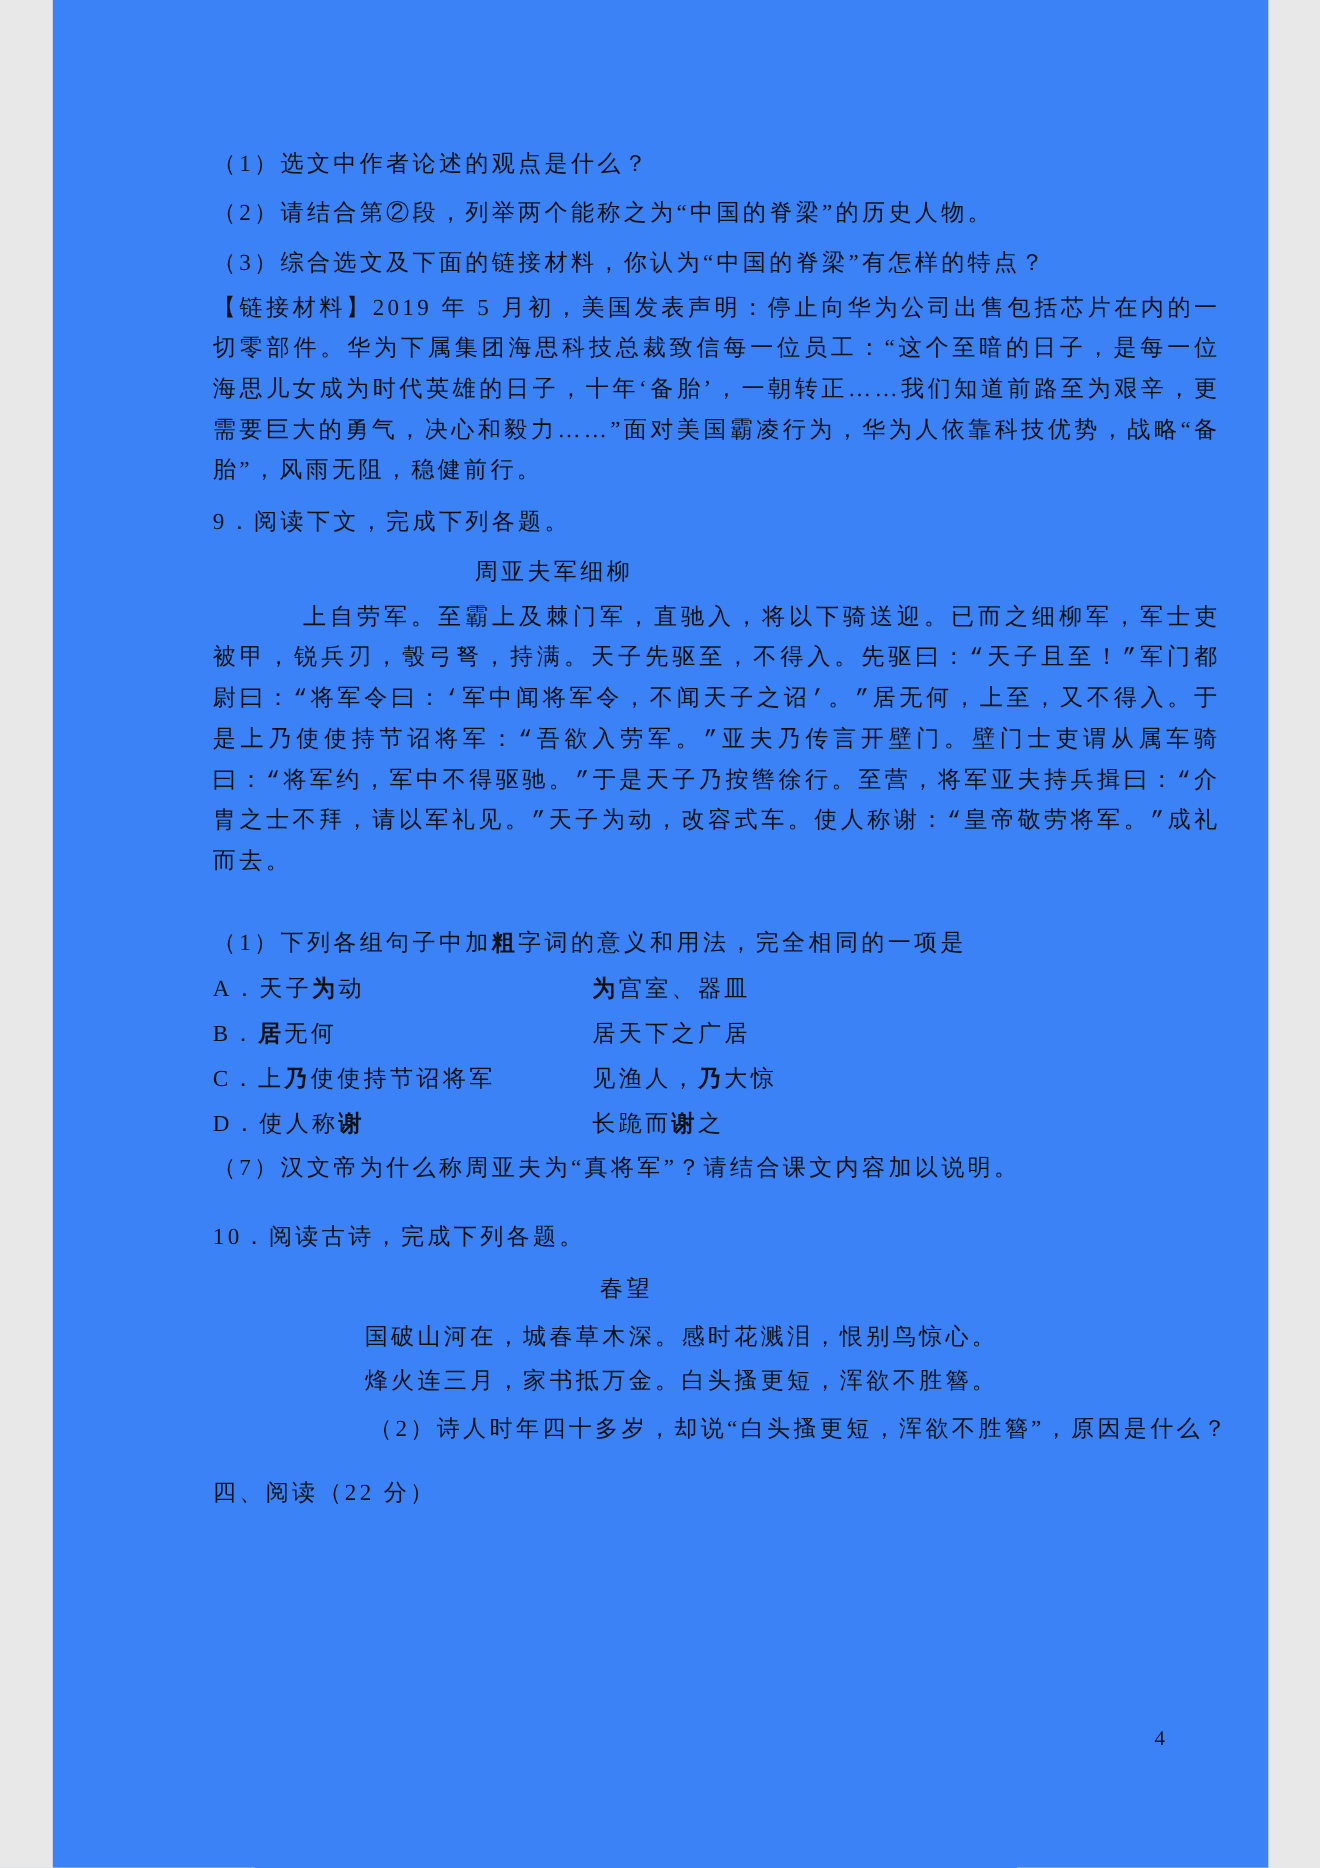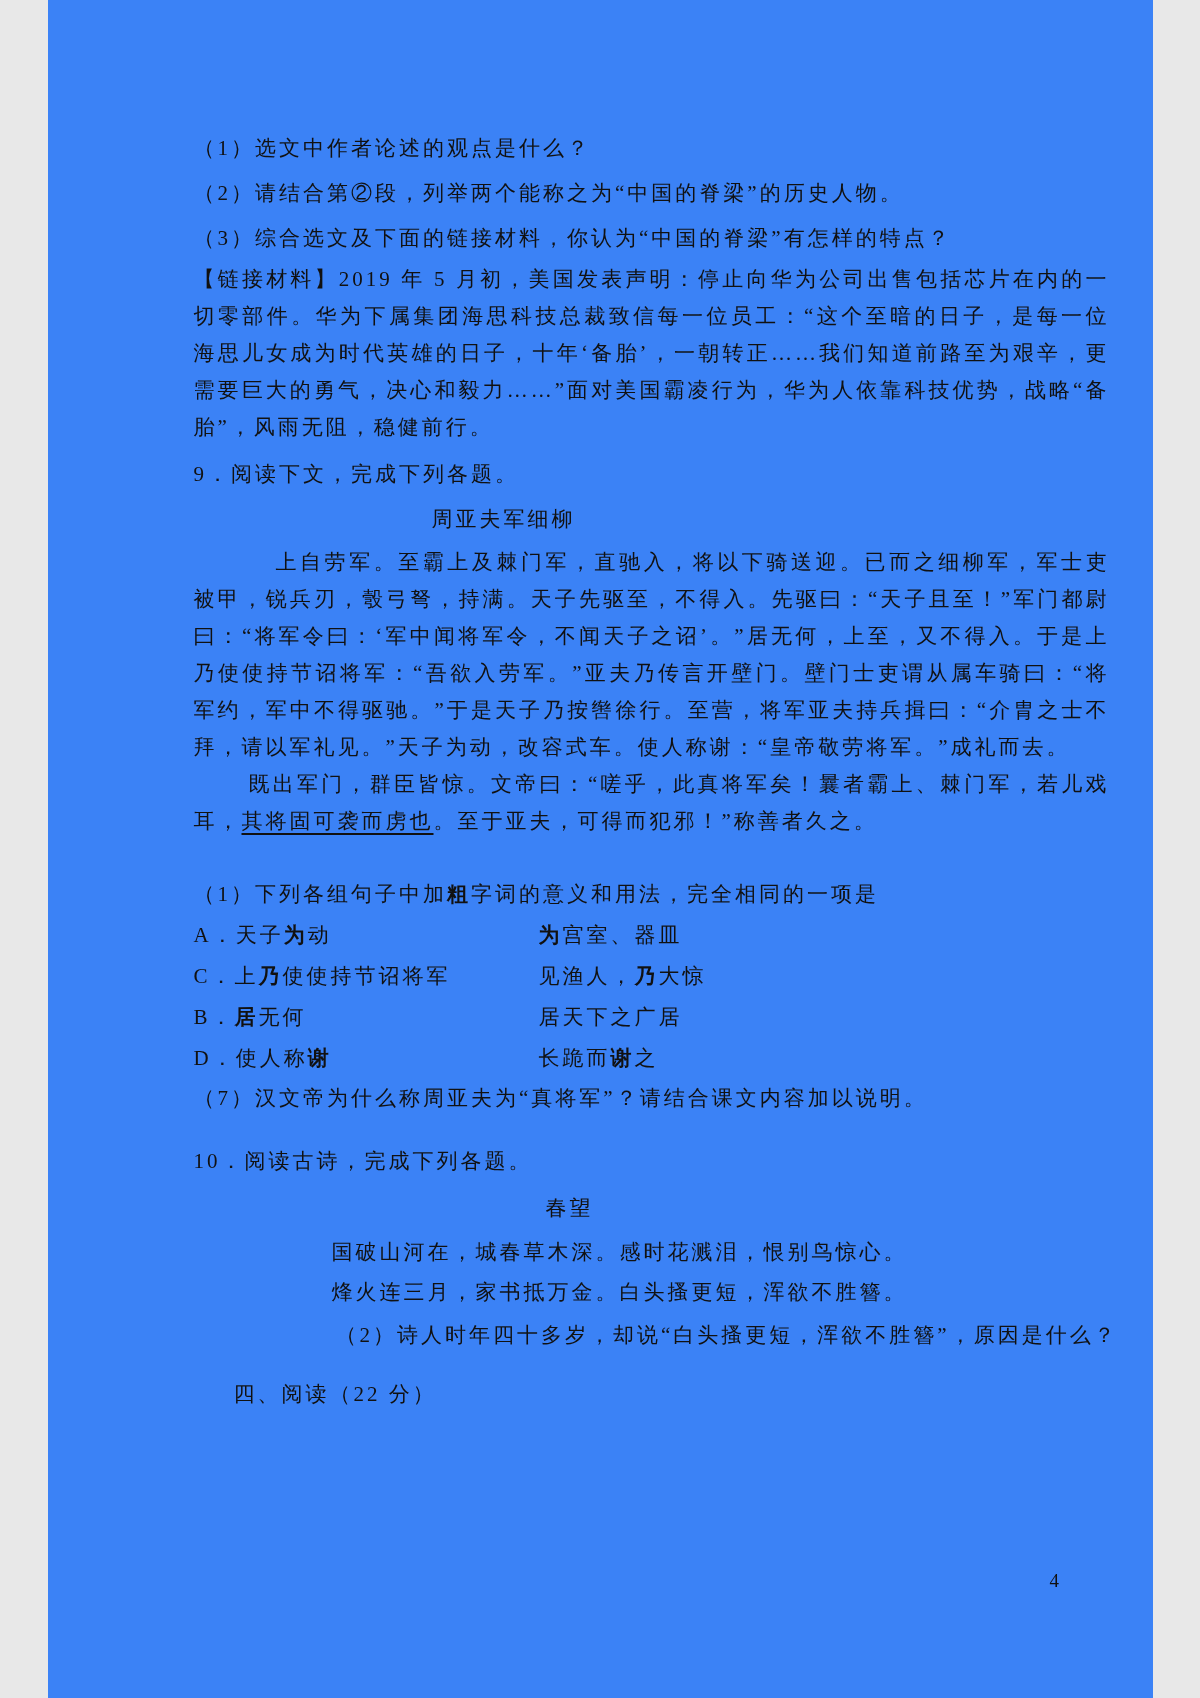--- a/index.html
+++ b/index.html
@@ -17,37 +17,37 @@
   .content {
     position: absolute;
     left: 146px;
     top: 126px;
     width: 916px;
     font-size: 21px;
     letter-spacing: 3px;
   }
   .qline { line-height: 45px; margin: 0; }
   .para  { line-height: 37px; margin: 0; text-align: justify; }
-  .p1    { text-indent: 82px; margin-top: 6px; }
+  .p1    { text-indent: 82px; margin-top: 6px; font-family: Liberation Mono, monospace; }
   .p2    { text-indent: 55px; }
   .stem  { line-height: 37px; margin: 10px 0 0; }
   .center-title { line-height: 37px; margin: 8px 0 0 238px; }
   .sub   { line-height: 37px; margin: 3px 0 0; }
   .sub-gap { margin-top: 36px; }
   .opt-row { display: flex; line-height: 37px; margin-top: 4px; }
   .opt-left { flex: 0 0 345px; width: 345px; }
   .opt-right { flex: 1; }
   .stem-10 { margin-top: 26px; }
   .poem-title  { line-height: 24px; margin: 16px 0 0 352px; }
   .poem-author { line-height: 24px; margin: 30px 0 0 352px; }
   .poem-line   { line-height: 24px; margin: 16px 0 0 138px; white-space: nowrap; }
   .poem-line-first { margin-top: 20px; }
   .poem-q { line-height: 30px; margin: 16px 0 0 142px; white-space: nowrap; }
   .poem-q-first { margin-top: 26px; }
-  .section-4 { line-height: 37px; margin-top: 26px; margin-left: 40px; }
+  .section-4 { line-height: 37px; margin-top: 26px; }
   .page-num {
     position: absolute;
     left: 1002px;
     top: 1570px;
     font-size: 19px;
     letter-spacing: 0;
   }
   .rich u { text-underline-offset: 5px; }
 </style>
 </head>
@@ -58,36 +58,35 @@
 
     <p class="qline">（1）选文中作者论述的观点是什么？</p>
     <p class="qline">（2）请结合第②段，列举两个能称之为“中国的脊梁”的历史人物。</p>
     <p class="qline">（3）综合选文及下面的链接材料，你认为“中国的脊梁”有怎样的特点？</p>
 
     <p class="para">【链接材料】2019 年 5 月初，美国发表声明：停止向华为公司出售包括芯片在内的一切零部件。华为下属集团海思科技总裁致信每一位员工：“这个至暗的日子，是每一位海思儿女成为时代英雄的日子，十年‘备胎’，一朝转正……我们知道前路至为艰辛，更需要巨大的勇气，决心和毅力……”面对美国霸凌行为，华为人依靠科技优势，战略“备胎”，风雨无阻，稳健前行。</p>
 
     <p class="stem">9．阅读下文，完成下列各题。</p>
     <p class="center-title">周亚夫军细柳</p>
     <p class="para p1">上自劳军。至霸上及棘门军，直驰入，将以下骑送迎。已而之细柳军，军士吏被甲，锐兵刃，彀弓弩，持满。天子先驱至，不得入。先驱曰：“天子且至！”军门都尉曰：“将军令曰：‘军中闻将军令，不闻天子之诏’。”居无何，上至，又不得入。于是上乃使使持节诏将军：“吾欲入劳军。”亚夫乃传言开壁门。壁门士吏谓从属车骑曰：“将军约，军中不得驱驰。”于是天子乃按辔徐行。至营，将军亚夫持兵揖曰：“介胄之士不拜，请以军礼见。”天子为动，改容式车。使人称谢：“皇帝敬劳将军。”成礼而去。</p>
-    <p class="para p2 rich"><span>既出军门，群臣皆惊。文帝曰：“嗟乎，此真将军矣！曩者霸上、棘门军，若儿戏耳，</span><u>其将固可袭而虏也</u><span>。至于亚夫，可得而犯邪！”称善者久之。</span></p>
 
     <p class="sub sub-gap rich"><span>（1）下列各组句子中加</span><span style="font-weight: bold;">粗</span><span>字词的意义和用法，完全相同的一项是</span></p>
 
     <div>
       <div class="opt-row">
         <div class="opt-left"><span>A．</span><span class="rich"><span>天子</span><span style="font-weight: bold;">为</span><span>动</span></span></div>
         <div class="opt-right rich"><span style="font-weight: bold;">为</span><span>宫室、器皿</span></div>
       </div>
       <div class="opt-row">
+        <div class="opt-left"><span>B．</span><span class="rich"><span style="font-weight: bold;">居</span><span>无何</span></span></div>
+        <div class="opt-right rich"><span>居天下之广居</span></div>
+      </div>
+      <div class="opt-row">
         <div class="opt-left"><span>C．</span><span class="rich"><span>上</span><span style="font-weight: bold;">乃</span><span>使使持节诏将军</span></span></div>
         <div class="opt-right rich"><span>见渔人，</span><span style="font-weight: bold;">乃</span><span>大惊</span></div>
-      </div>
-      <div class="opt-row">
-        <div class="opt-left"><span>B．</span><span class="rich"><span style="font-weight: bold;">居</span><span>无何</span></span></div>
-        <div class="opt-right rich"><span>居天下之广居</span></div>
       </div>
       <div class="opt-row">
         <div class="opt-left"><span>D．</span><span class="rich"><span>使人称</span><span style="font-weight: bold;">谢</span></span></div>
         <div class="opt-right rich"><span>长跪而</span><span style="font-weight: bold;">谢</span><span>之</span></div>
       </div>
     </div>
 
     <p class="sub">（7）汉文帝为什么称周亚夫为“真将军”？请结合课文内容加以说明。</p>
 
     <p class="stem stem-10">10．阅读古诗，完成下列各题。</p>

